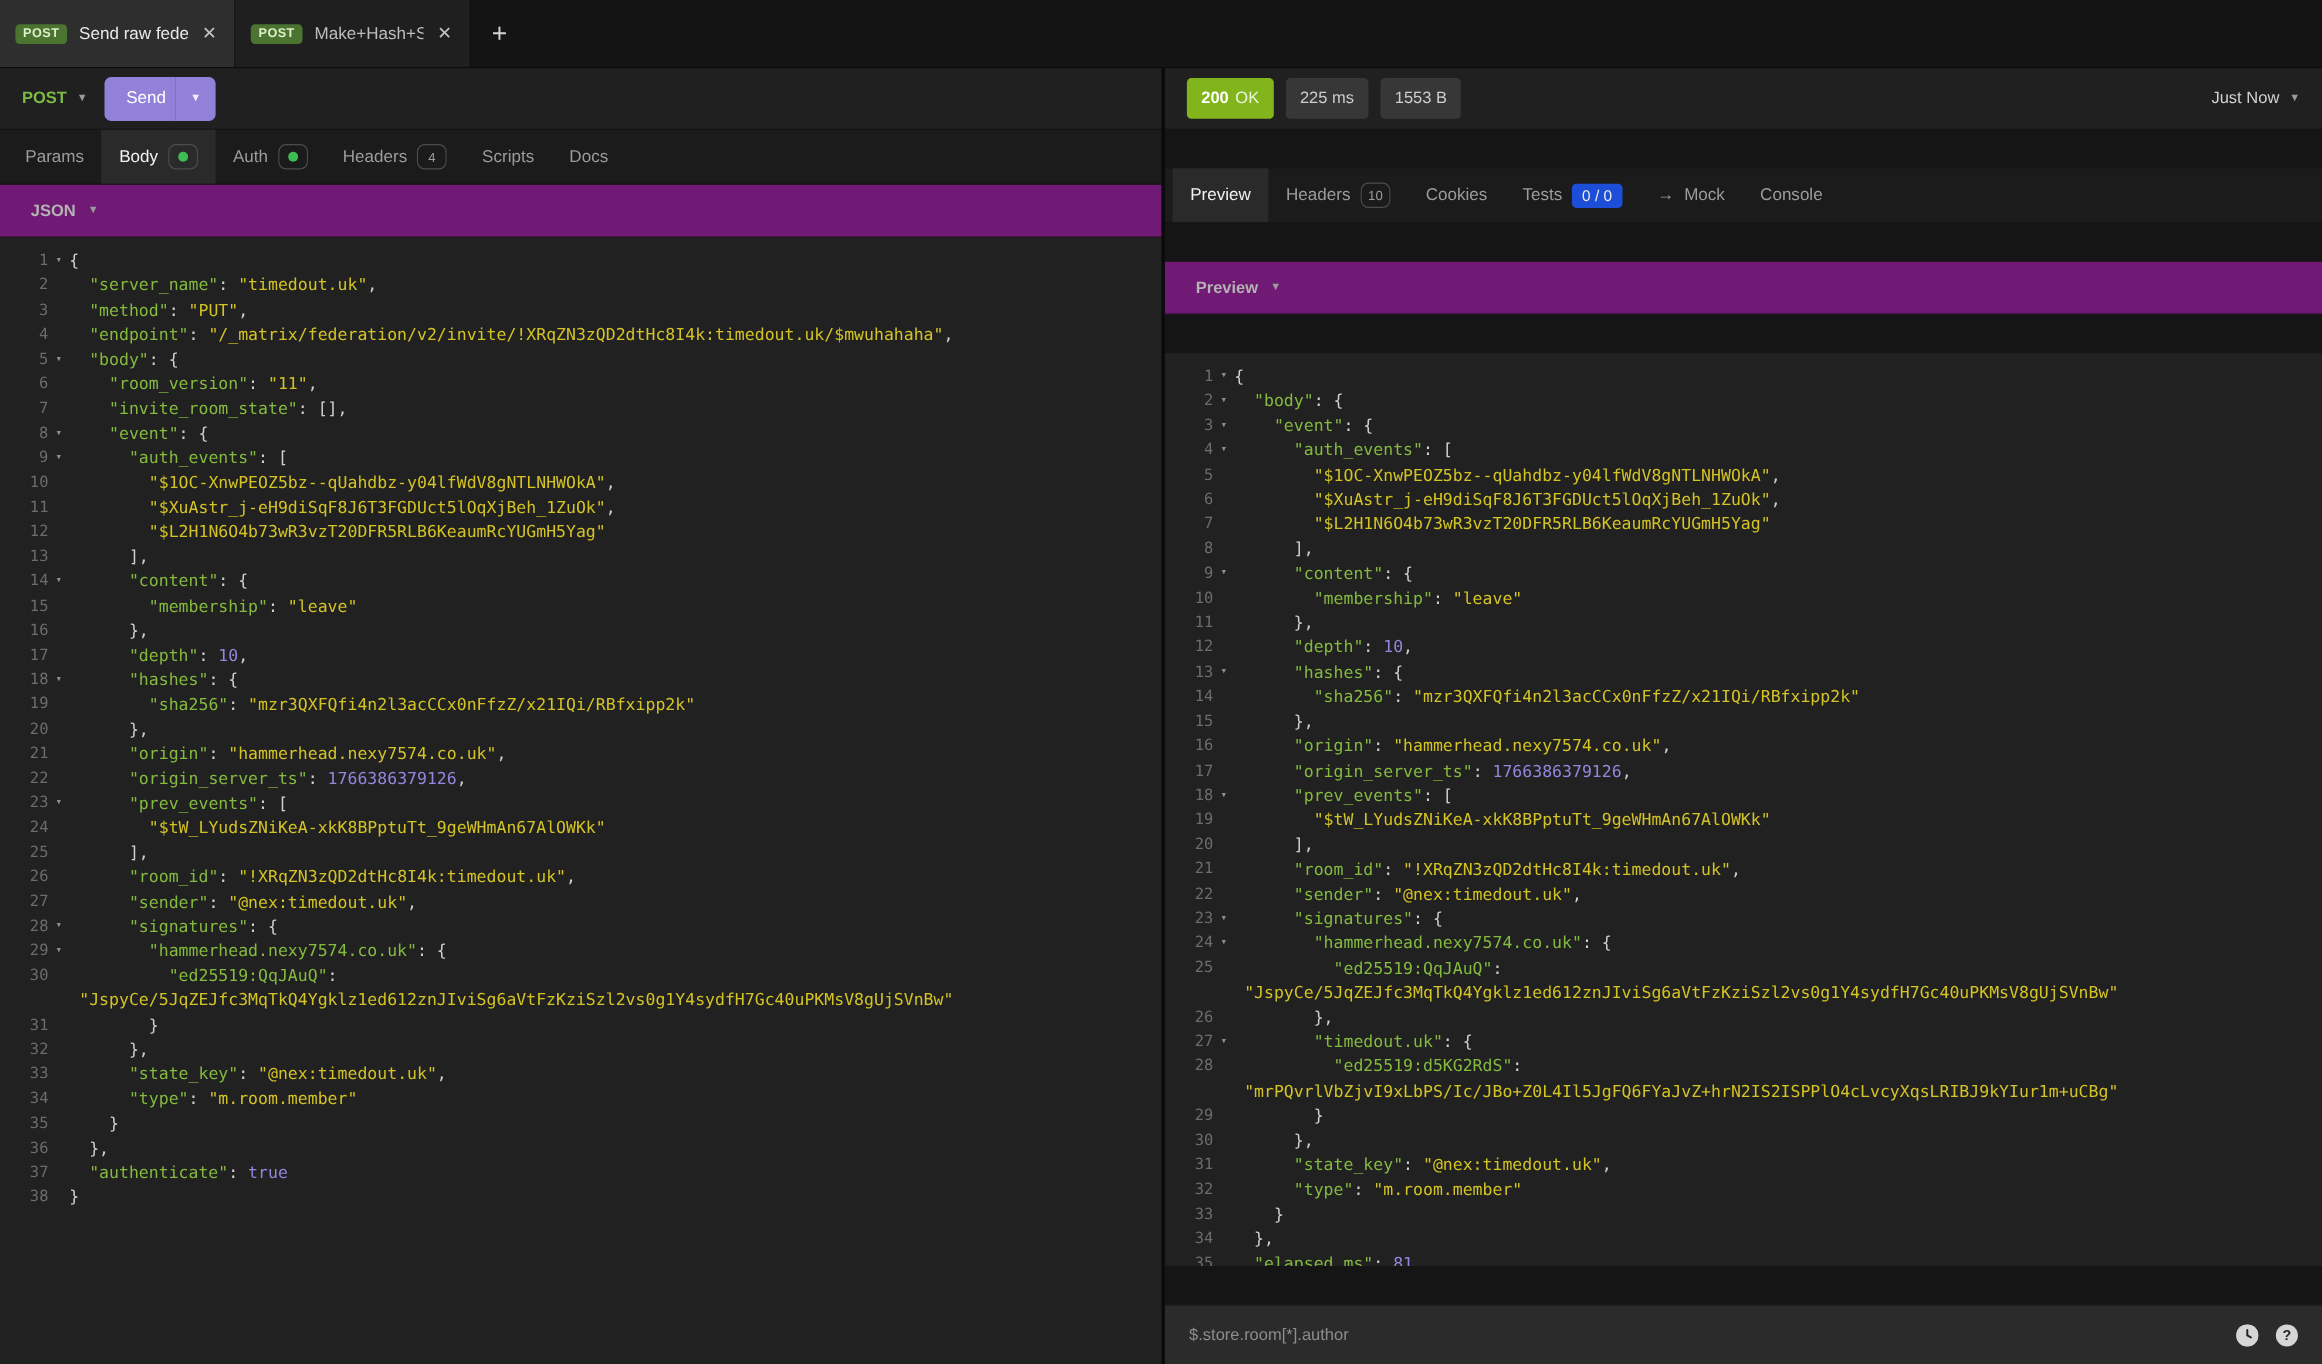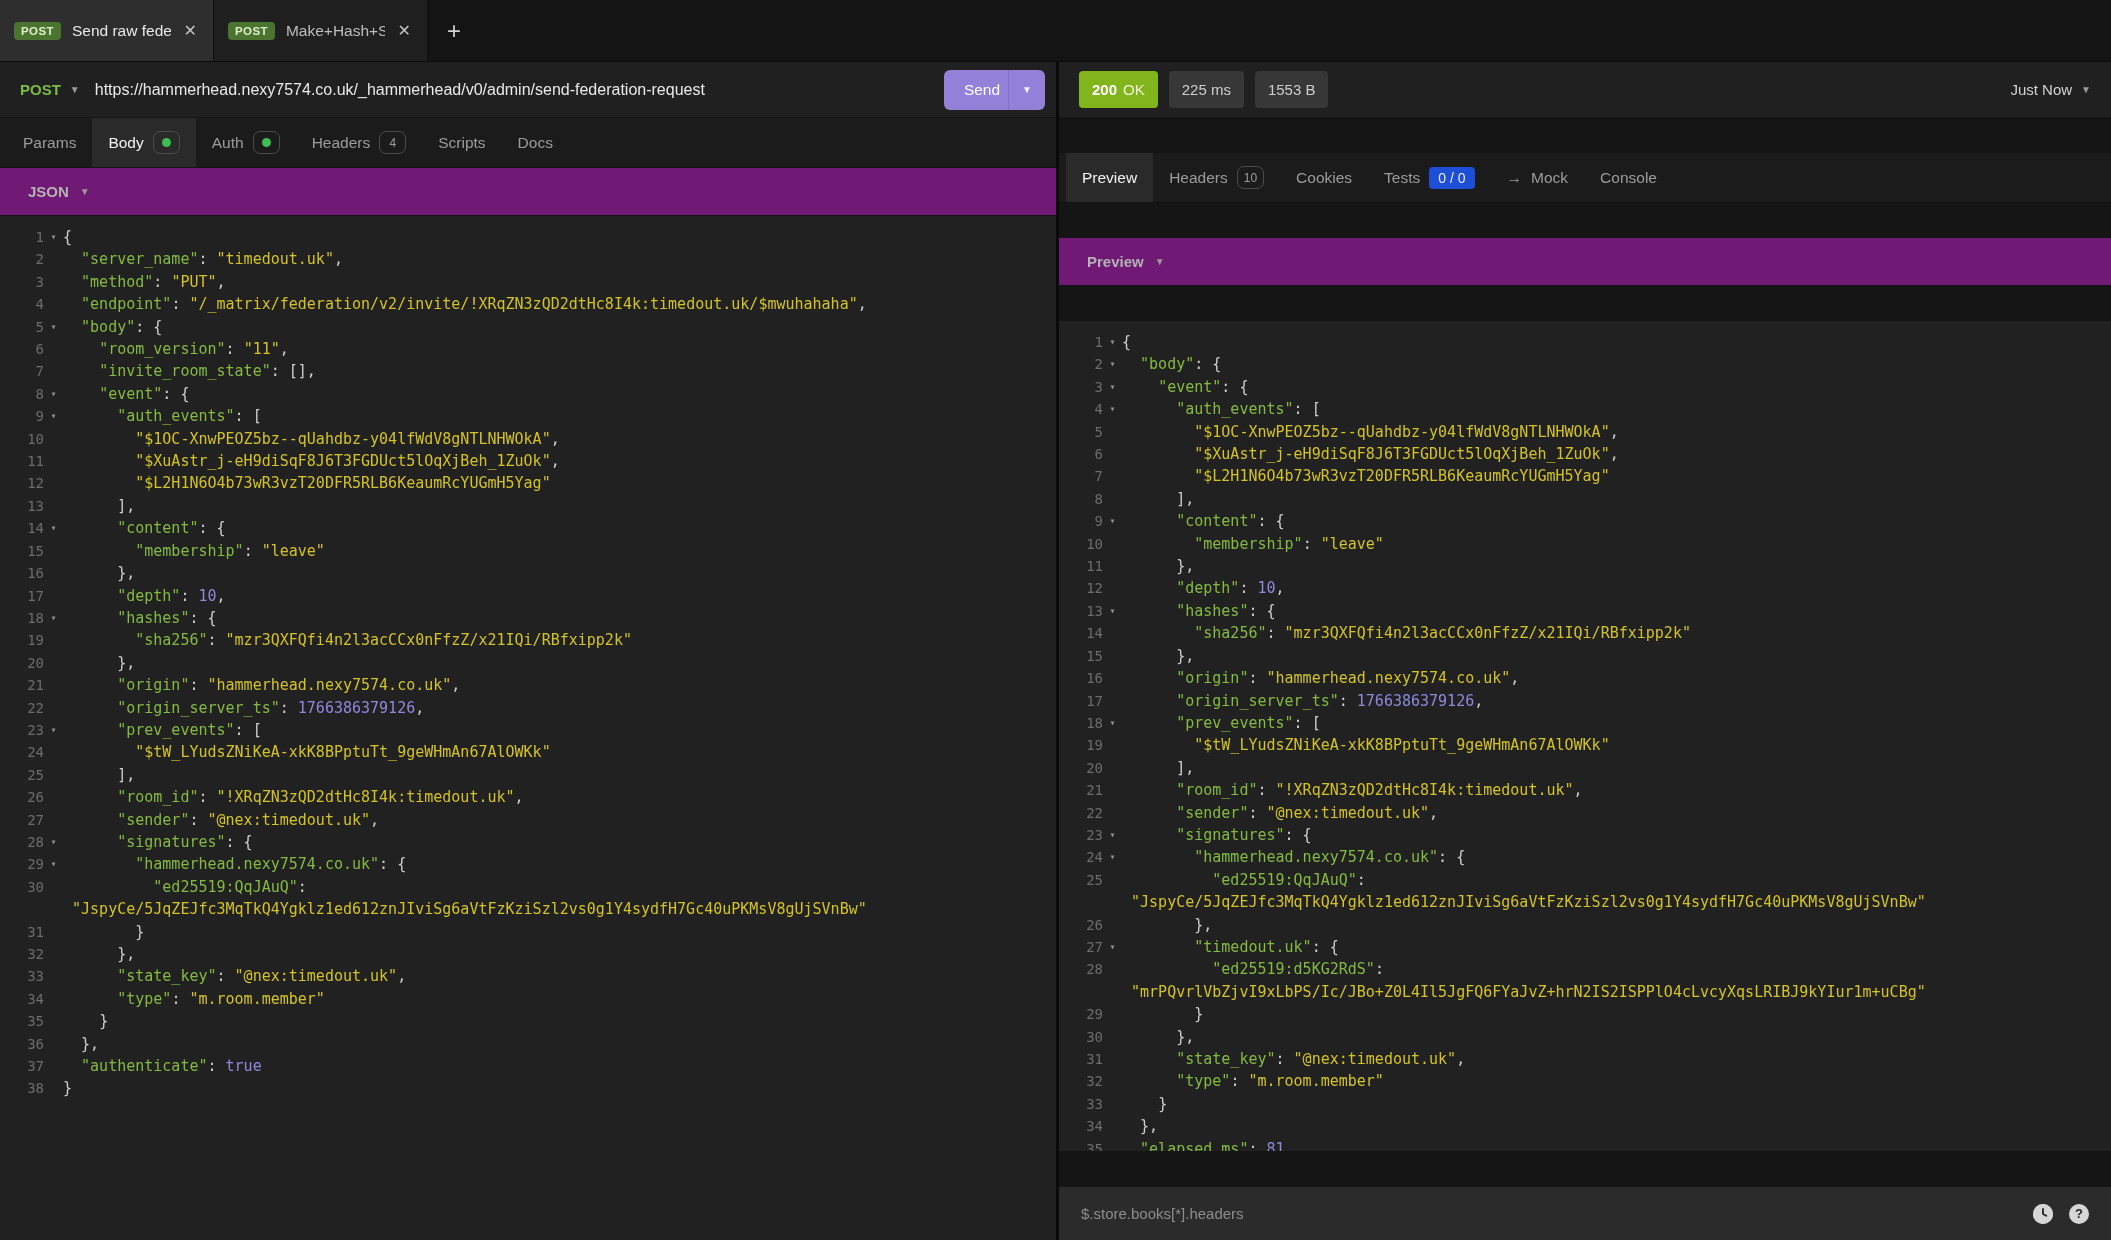--- a/index.html
+++ b/index.html
@@ -106,21 +106,20 @@
   </div>
 
   <div class="main">
 
     <section class="pane left">
       <div class="url-row">
         <button class="method-btn">
           <span>POST</span>
           <span class="caret">▼</span>
         </button>
-        <div class="url-text">https://hammerhead.nexy7574.co.uk/_hammerhead/v0/admin/send-federation-request</div>
         <button class="send-btn">
           <span>Send</span>
           <span class="send-caret">▼</span>
         </button>
       </div>
 
       <div class="subtabs" id="req-tabs">
           <button class="subtab">
             <span>Params</span>
           </button>
@@ -600,21 +599,21 @@
             <span class="code">  <span class="t-k">"status_code"</span><span class="t-p">: </span><span class="t-n">200</span></span>
           </div>
           <div class="row">
             <span class="ln">82</span>
             <span class="fold"></span>
             <span class="code"><span class="t-p">}</span></span>
           </div>
         </div>
 
       <div class="bottombar">
-        <div class="filter">$.store.books[*].headers</div>
+        <div class="filter">$.store.room[*].author</div>
         <span class="icon-circle">
           <svg width="20" height="20" viewBox="0 0 20 20">
             <circle cx="10" cy="10" r="10" fill="#d6d6d6"></circle>
             <path d="M10 5 V10 L13.3 11.8" stroke="#242424" stroke-width="1.8" fill="none" stroke-linecap="round"></path>
           </svg>
         </span>
         <span class="icon-circle">?</span>
       </div>
     </section>
 

